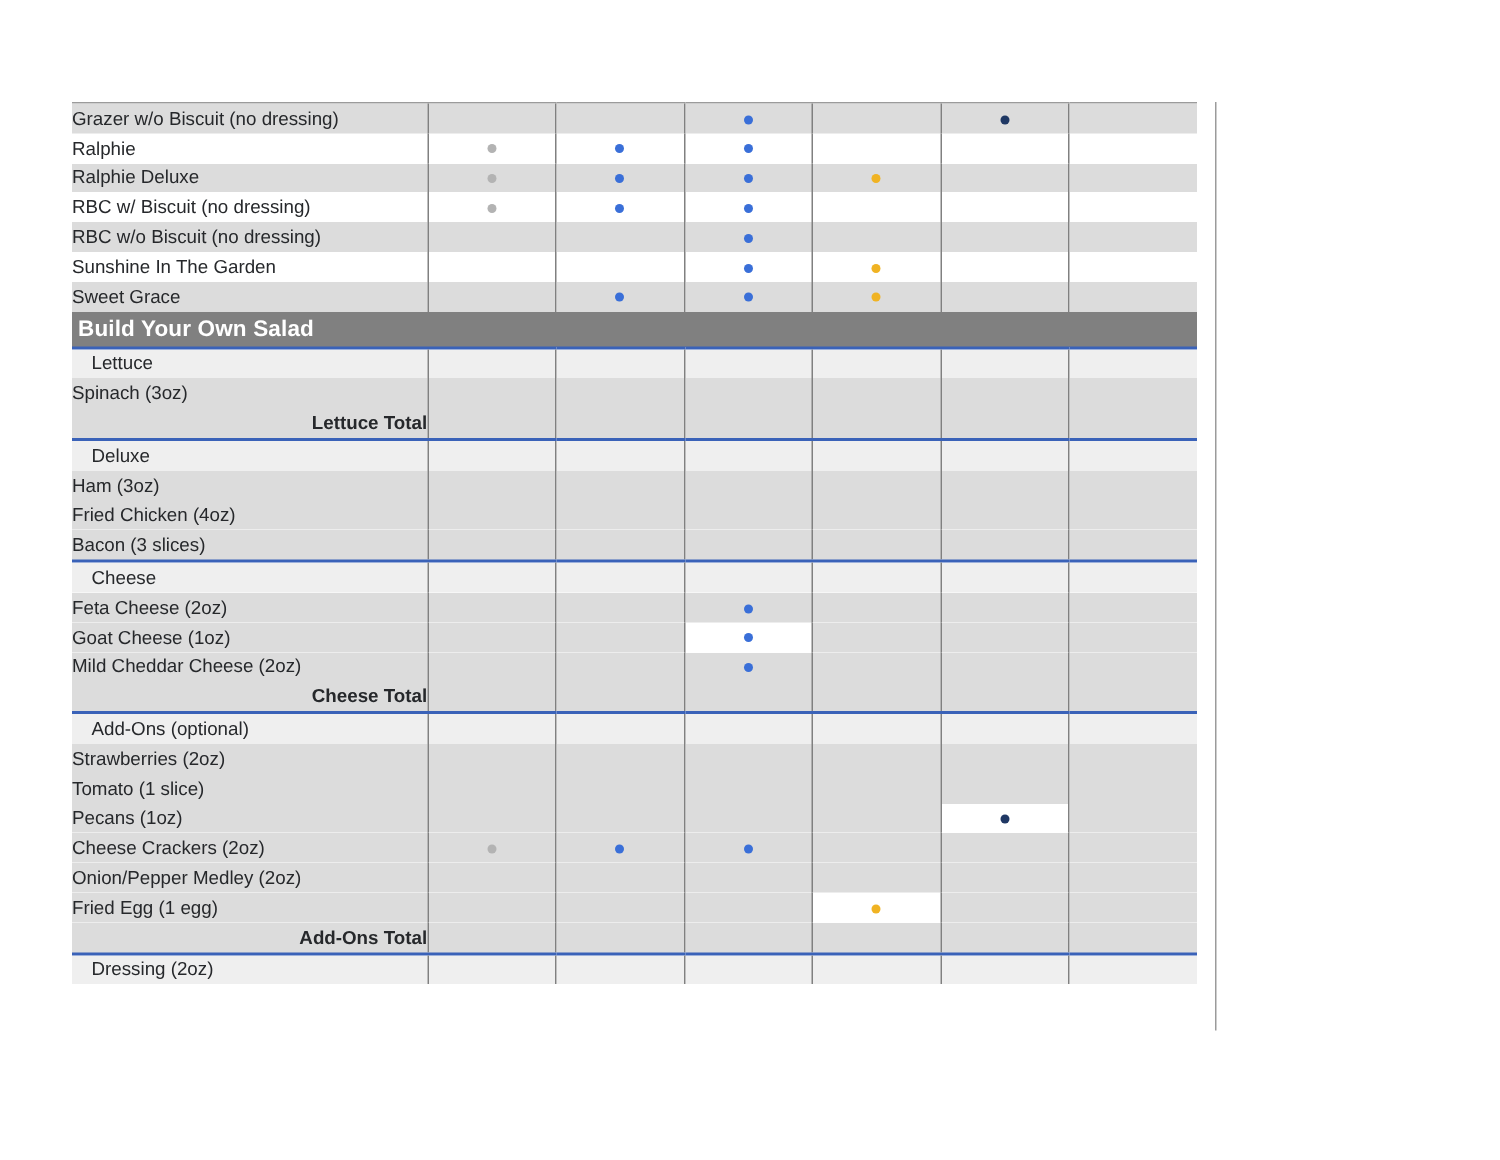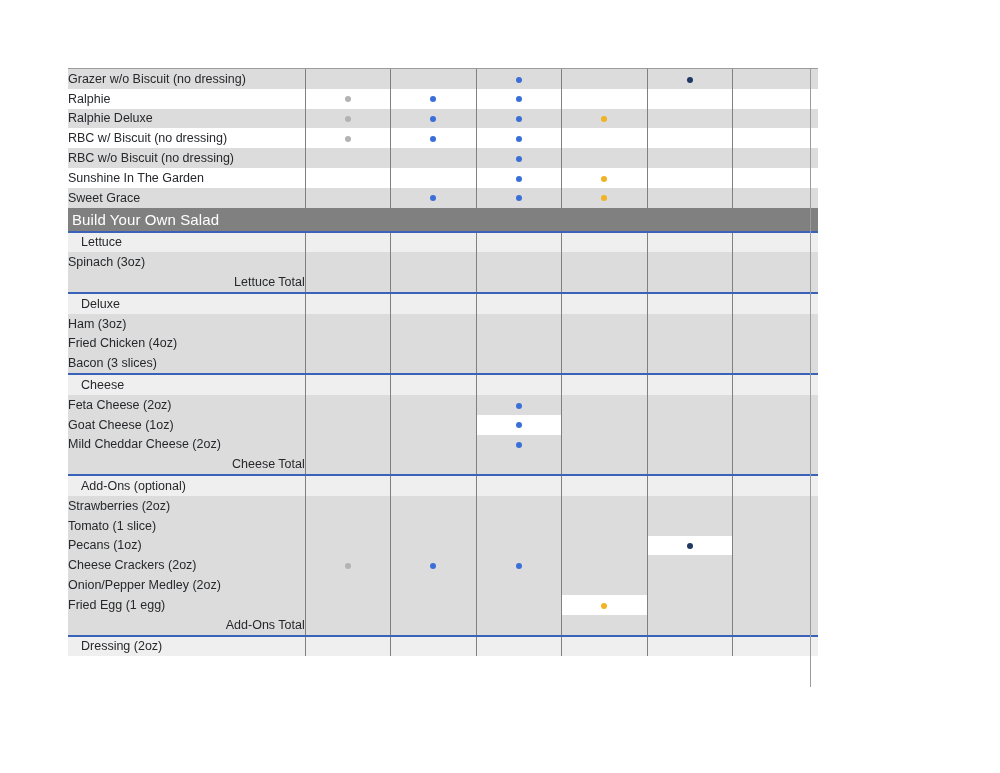--- a/index.html
+++ b/index.html
@@ -11,21 +11,21 @@
     font-family: "Liberation Sans", sans-serif;
   }
   #sheet {
     position: relative;
     width: 1000px;
     height: 773px;
     overflow: hidden;
   }
   table.grid {
     position: absolute;
-    left: 68px;
+    left: 48px;
     top: 68px;
     border-collapse: collapse;
     table-layout: fixed;
     width: 750px;
     font-size: 12.5px;
     color: #26282b;
   }
   table.grid td {
     height: 19.8px;
     padding: 0;
@@ -42,32 +42,33 @@
   tr.white td { background: #ffffff; margin-left: 20px; }
 
   td.label {
     padding-left: 4px;
     padding-right: 2px;
     text-align: left;
   }
   td.total-label {
     padding-right: 7px;
     text-align: right;
+    font-weight: bold;
   }
   td.data {
     text-align: center;
   }
   td.datacell { border-left: 1px solid #808080; }
 
   
   tr.section td {
     background: #808080;
     color: #ffffff;
     font-size: 15px;
-    font-weight: normal;
+    font-weight: bold;
     height: 23px;
     padding-left: 4px;
     letter-spacing: .1px;
   }
 
   
   tr.group-top td { border-top: 2px solid #3a62b8; }
   tr.group-bottom td { border-bottom: 2px solid #3a62b8; }
 
   

